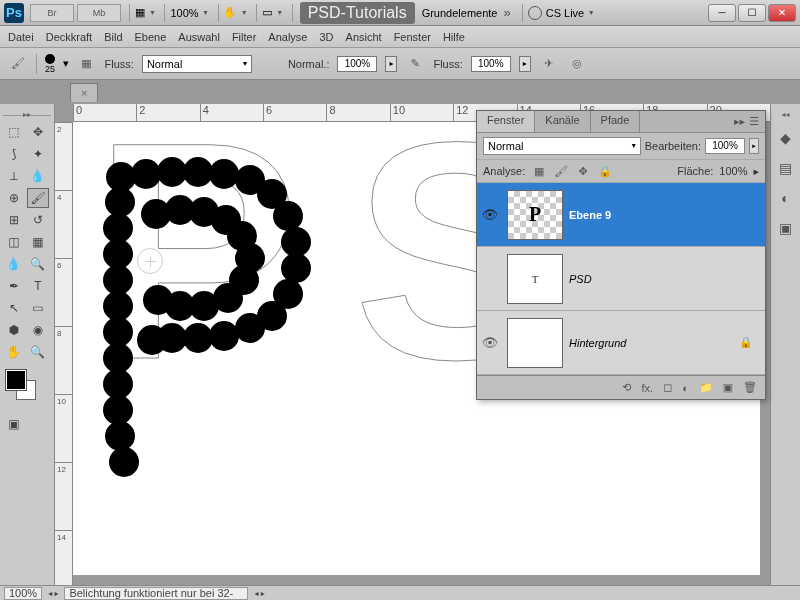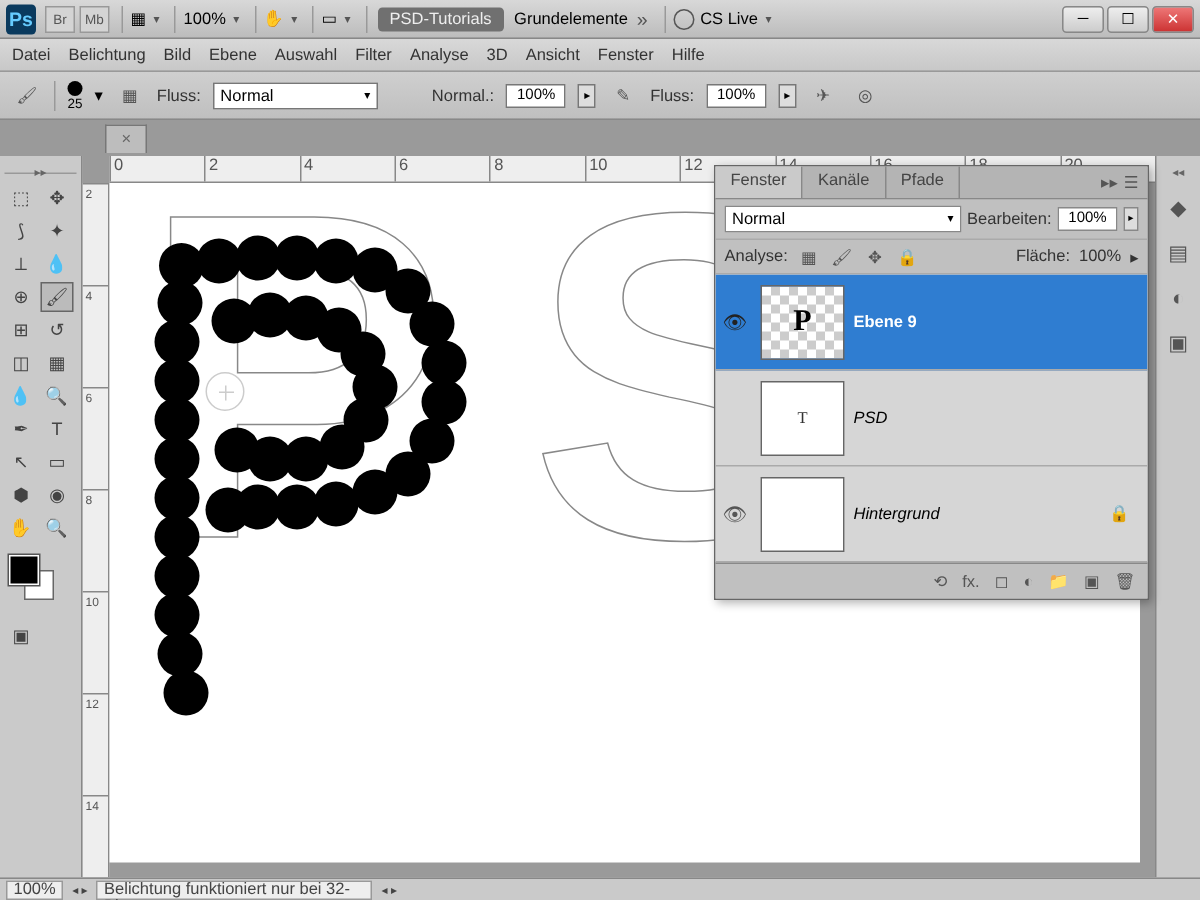--- a/index.html
+++ b/index.html
@@ -1,22 +1,22 @@
 <!DOCTYPE html>
 <html><head>
 <meta charset="utf-8">
 <style>
 *{box-sizing:border-box;margin:0;padding:0;font-family:"Segoe UI",Tahoma,sans-serif;font-size:11px}
 body{background:#b0b0b0;width:800px;height:600px;overflow:hidden;position:relative}
 .titlebar{height:26px;background:linear-gradient(#d8d8d8,#bcbcbc);display:flex;align-items:center;padding:0 4px;border-bottom:1px solid #888}
 .titlebar .ps{width:20px;height:20px;background:#0a3a5e;color:#6cf;font-weight:bold;text-align:center;line-height:20px;font-size:13px;border-radius:3px;margin-right:6px}
-.titlebar .ico{width:20px;height:18px;background:#d4d4d4;border:1px solid #999;margin-right:3px;display:flex;align-items:center;justify-content:center;font-size:9px;color:#555}
+.titlebar .ico{width:44px;height:18px;background:#d4d4d4;border:1px solid #999;margin-right:3px;display:flex;align-items:center;justify-content:center;font-size:9px;color:#555}
 .titlebar .sep{width:1px;height:18px;background:#999;margin:0 5px}
 .titlebar .ddown{width:14px;height:16px;display:flex;align-items:center;justify-content:center;color:#555;font-size:8px}
-.titlebar .tbtn{background:#707070;color:#eee;padding:2px 8px;border-radius:3px;margin:12px 2px;font-size:11px}
+.titlebar .tbtn{background:#707070;color:#eee;padding:2px 8px;border-radius:3px;margin:12px 2px;font-size:16px}
 .titlebar .wbtns{margin-left:auto;display:flex;gap:2px}
 .titlebar .wbtn{width:28px;height:18px;border:1px solid #888;border-radius:3px;display:flex;align-items:center;justify-content:center;font-size:10px;background:linear-gradient(#eee,#ccc)}
 .titlebar .close{background:linear-gradient(#e77,#c33);color:#fff}
 .menubar{height:22px;background:linear-gradient(#d8d8d8,#c8c8c8);display:flex;align-items:center;padding:0 8px;gap:12px;border-bottom:1px solid #999}
 .menubar span{color:#333}
 .opts{height:32px;background:linear-gradient(#cfcfcf,#bfbfbf);display:flex;align-items:center;padding:0 8px;gap:8px;border-bottom:1px solid #888}
 .opts .lbl{color:#333;font-size:11px}
 .opts .dd{background:#fff;border:1px solid #777;padding:1px 4px;height:18px;display:flex;align-items:center;min-width:80px;position:relative}
 .opts .dd::after{content:"▾";position:absolute;right:4px;font-size:8px}
 .opts .nin{background:#fff;border:1px solid #777;width:40px;height:16px;text-align:center;font-size:10px;line-height:14px}
@@ -107,21 +107,21 @@
     <div class="ddown">▾</div>
   <div class="wbtns">
     <div class="wbtn">─</div>
     <div class="wbtn">☐</div>
     <div class="wbtn close">✕</div>
   </div>
 </div>
 
 <div class="menubar">
   <span>Datei</span>
-  <span>Belichtung</span>
+  <span>Deckkraft</span>
   <span>Bild</span>
   <span>Ebene</span>
   <span>Auswahl</span>
   <span>Filter</span>
   <span>Analyse</span>
   <span>3D</span>
   <span>Ansicht</span>
   <span>Fenster</span>
   <span>Hilfe</span>
 </div>

